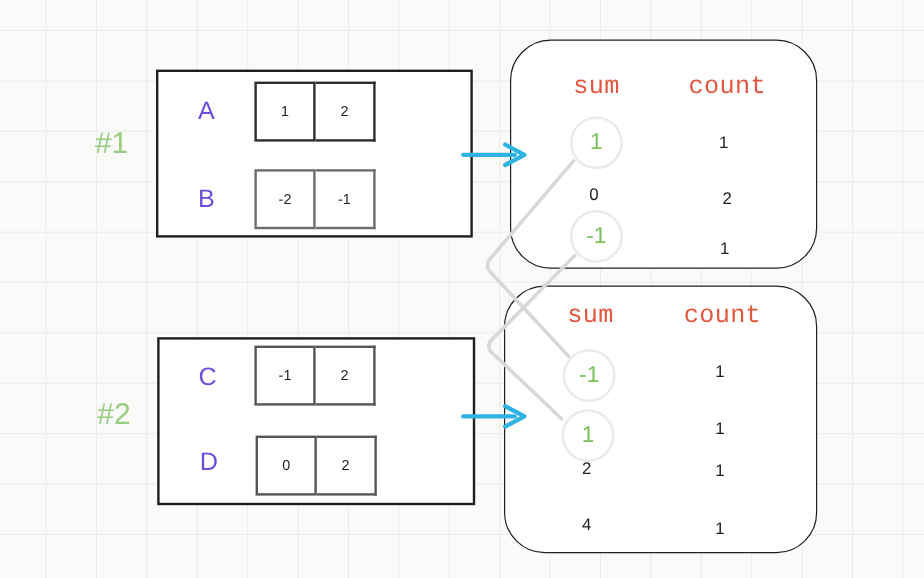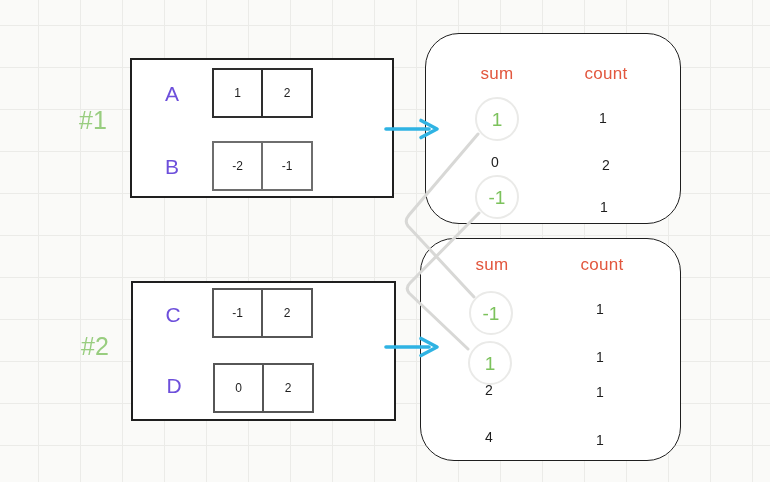--- a/index.html
+++ b/index.html
@@ -12,21 +12,21 @@
     background-size:42px 42px;
     background-position:38px 25px;
     font-family:"Liberation Sans",sans-serif;
     color:var(--ink,#1e1e1e);
   }
   .rect{position:absolute;background:#fff;border:2px solid #1f1f1f;z-index:1;box-sizing:border-box;}
   .rrect{position:absolute;background:#fff;border:1.6px solid #1f1f1f;border-radius:34px;z-index:1;box-sizing:border-box;}
   .ctr{position:absolute;transform:translate(-50%,-50%);white-space:nowrap;z-index:4;line-height:1;}
   .tag{font-size:25px;color:var(--green-light);}
   .letter{font-size:21px;font-weight:500;color:var(--purple);}
-  .hdr{font-size:17px;font-weight:500;color:var(--orange);letter-spacing:.3px;}
+  .hdr{font-size:21px;font-weight:500;color:var(--orange);letter-spacing:.3px;font-family:Liberation Mono, monospace;}
   .sumv,.countv{font-size:14px;color:var(--ink);}
   .circv{font-size:19px;color:var(--green);}
   .strip{position:absolute;display:flex;z-index:4;background:#fff;}
   .cell{box-sizing:border-box;width:51px;height:50px;display:flex;align-items:center;justify-content:center;
         font-size:12px;color:var(--ink);border:2px solid #565656;}
   .cell + .cell{border-left:none;width:50px;}
   .strip-dark .cell{border-color:#2e2e2e;}
   .strip-dark .cell + .cell{border-left:none;}
   .strip-gray .cell{border-color:#6e6e6e;}
   .circle{position:absolute;width:44px;height:44px;border-radius:50%;box-sizing:border-box;

